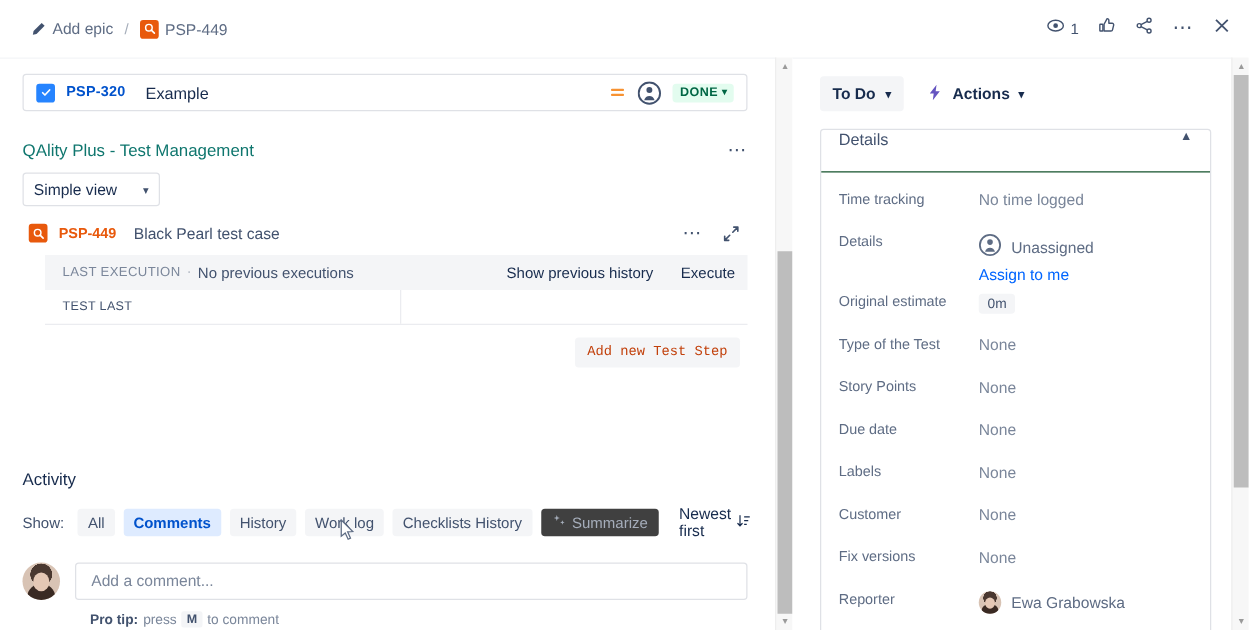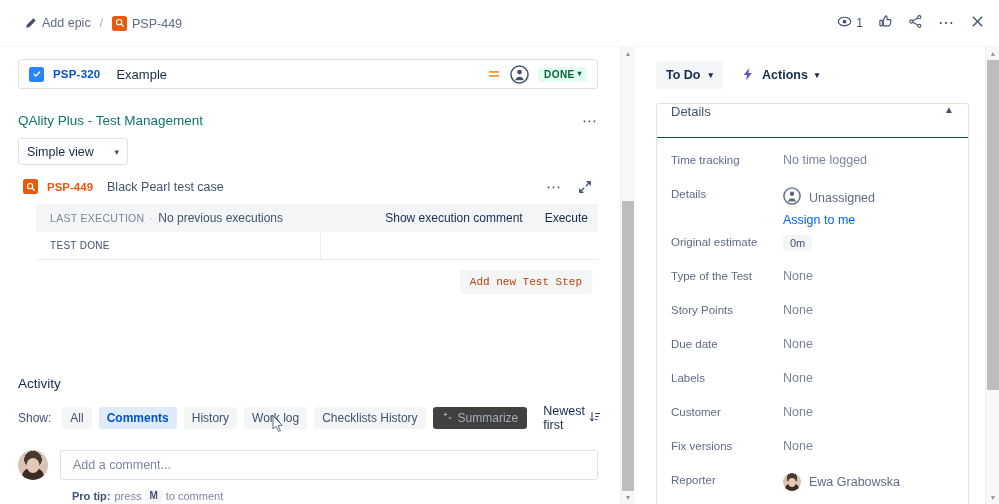--- a/index.html
+++ b/index.html
@@ -363,27 +363,27 @@
               </svg>
             </span>
           </span>
         </div>
 
         <div class="exec-bar">
           <span class="exec-label">LAST EXECUTION</span>
           <span class="exec-dot">·</span>
           <span class="exec-val">No previous executions</span>
           <span class="exec-actions">
-            <span>Show execution comment</span>
+            <span>Show previous history</span>
             <span>Execute</span>
           </span>
         </div>
 
         <div class="steps-head">
-          <span class="sh-col c1">TEST DONE</span>
+          <span class="sh-col c1">TEST LAST</span>
         </div>
 
         <div class="add-step-wrap">
           <button class="add-step-btn">Add new Test Step</button>
         </div>
 
         <div class="activity-title">Activity</div>
         <div class="activity-row">
           <span class="show-lbl">Show:</span>
           <span class="chip">All</span>

